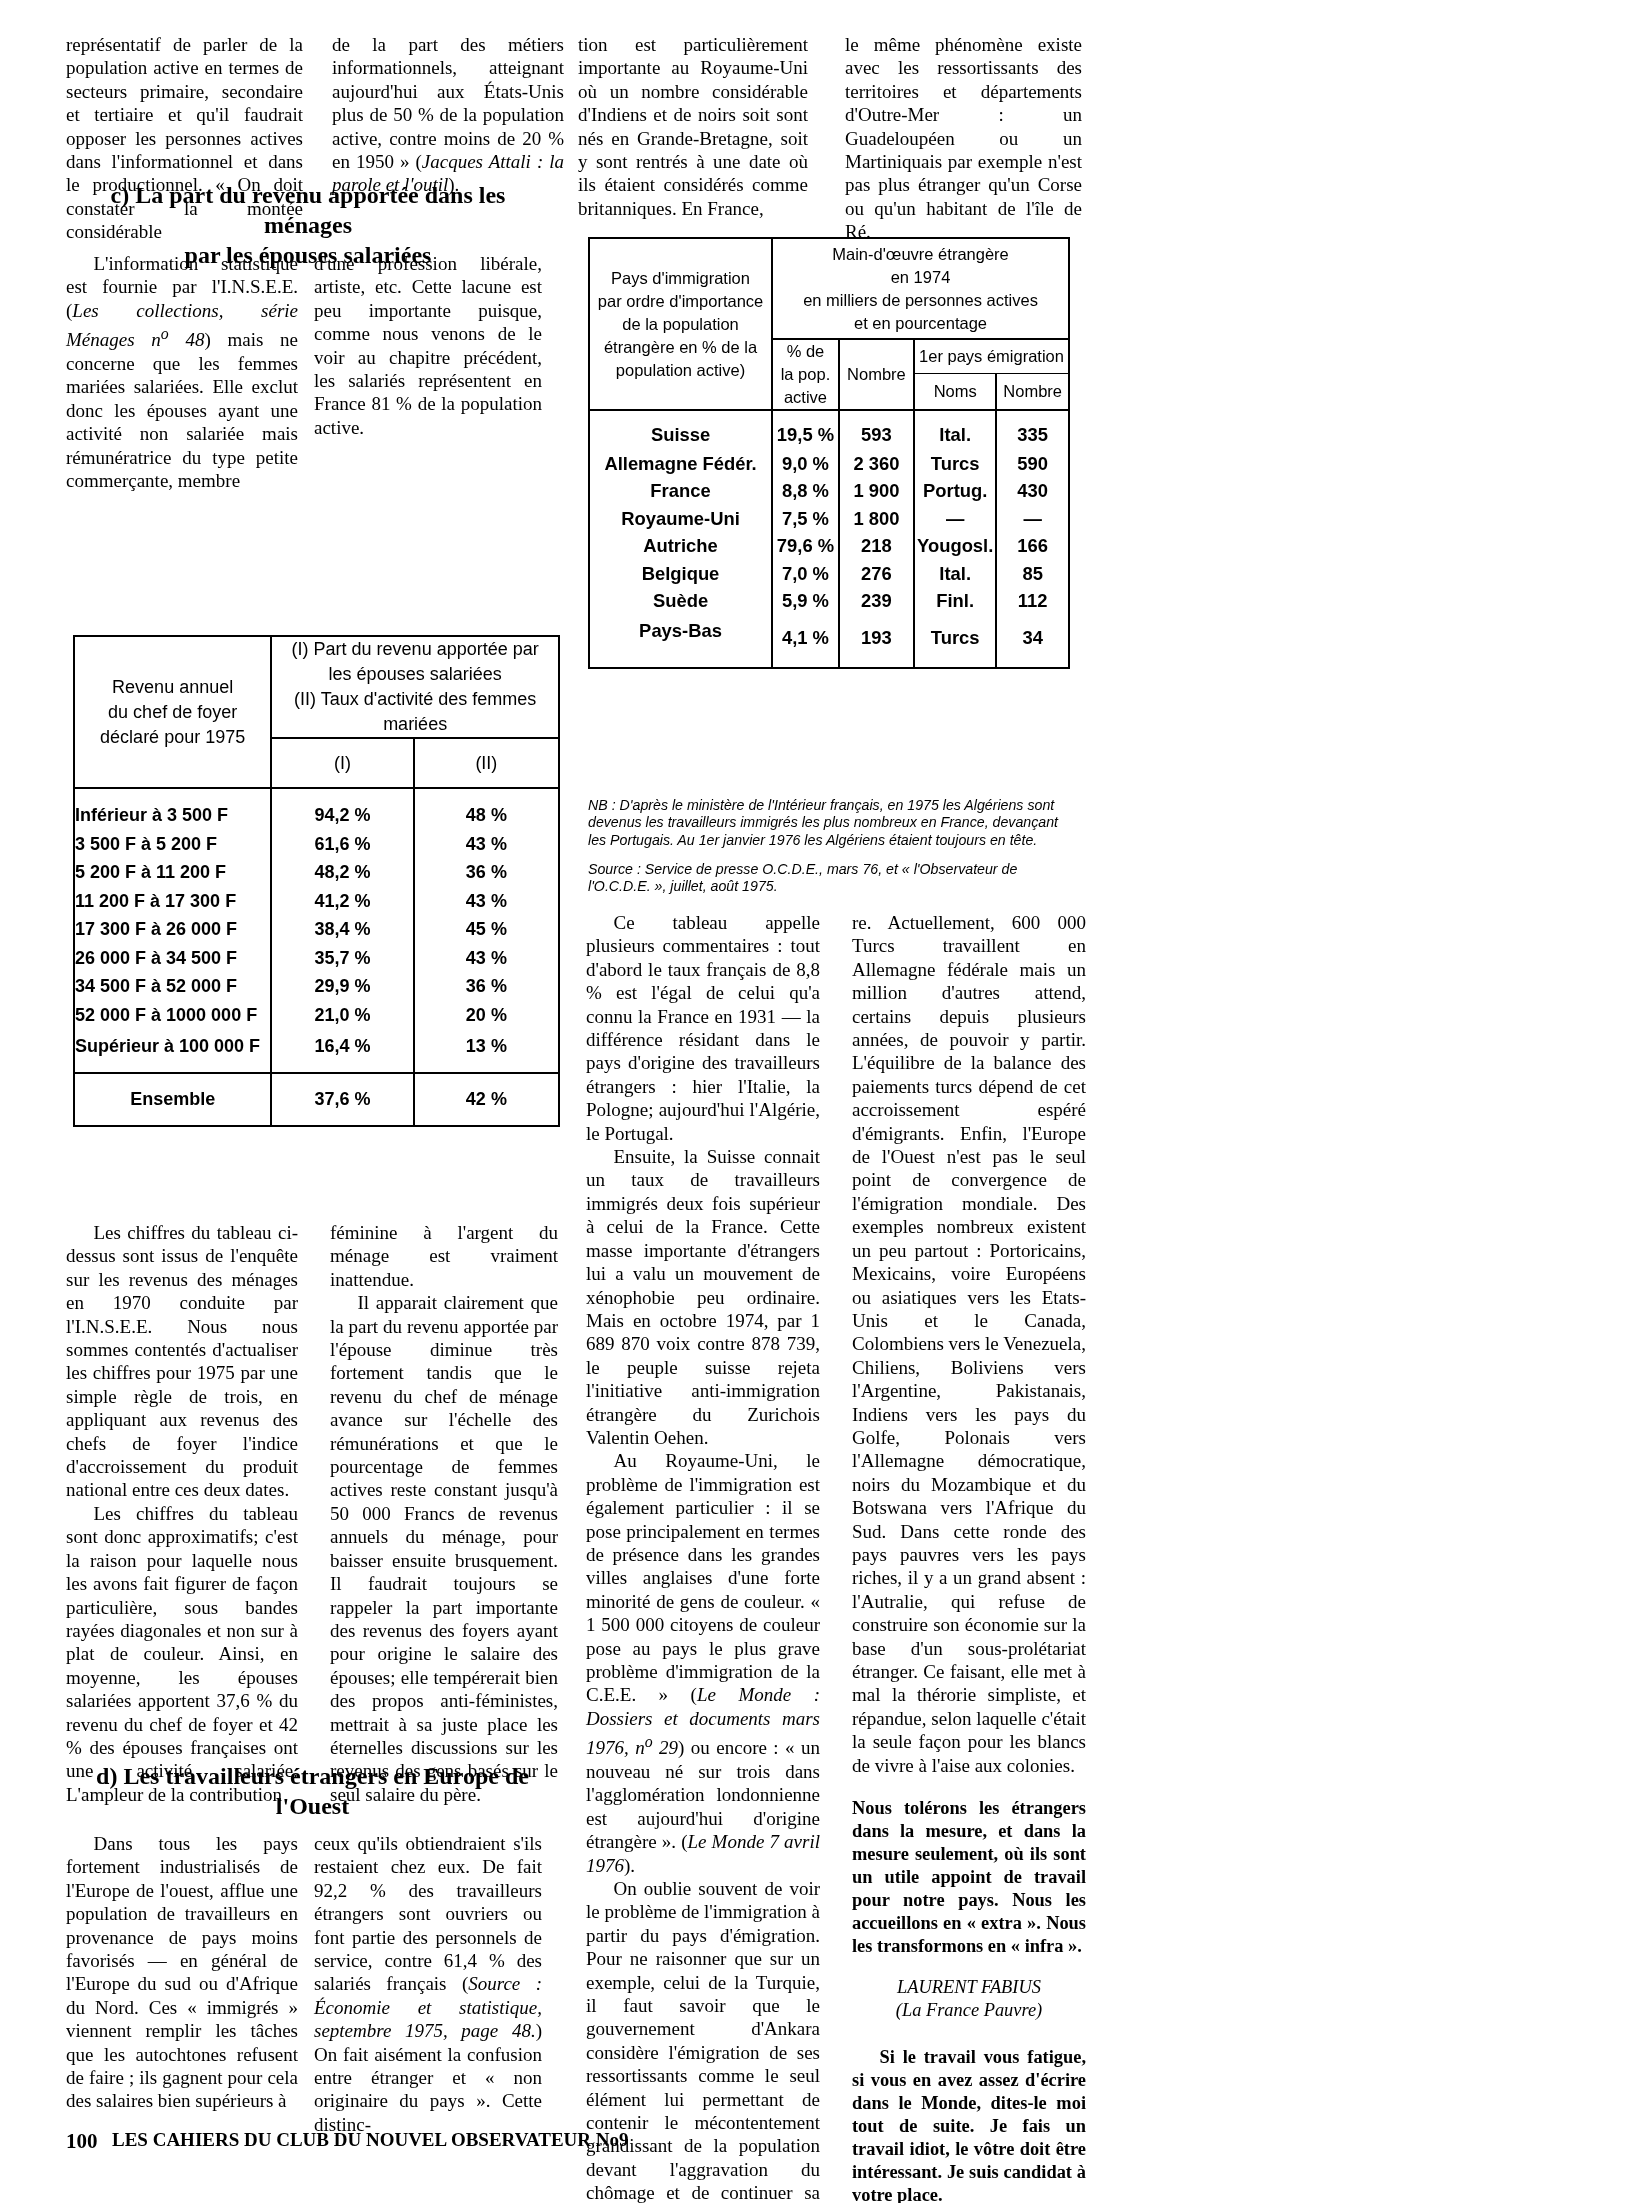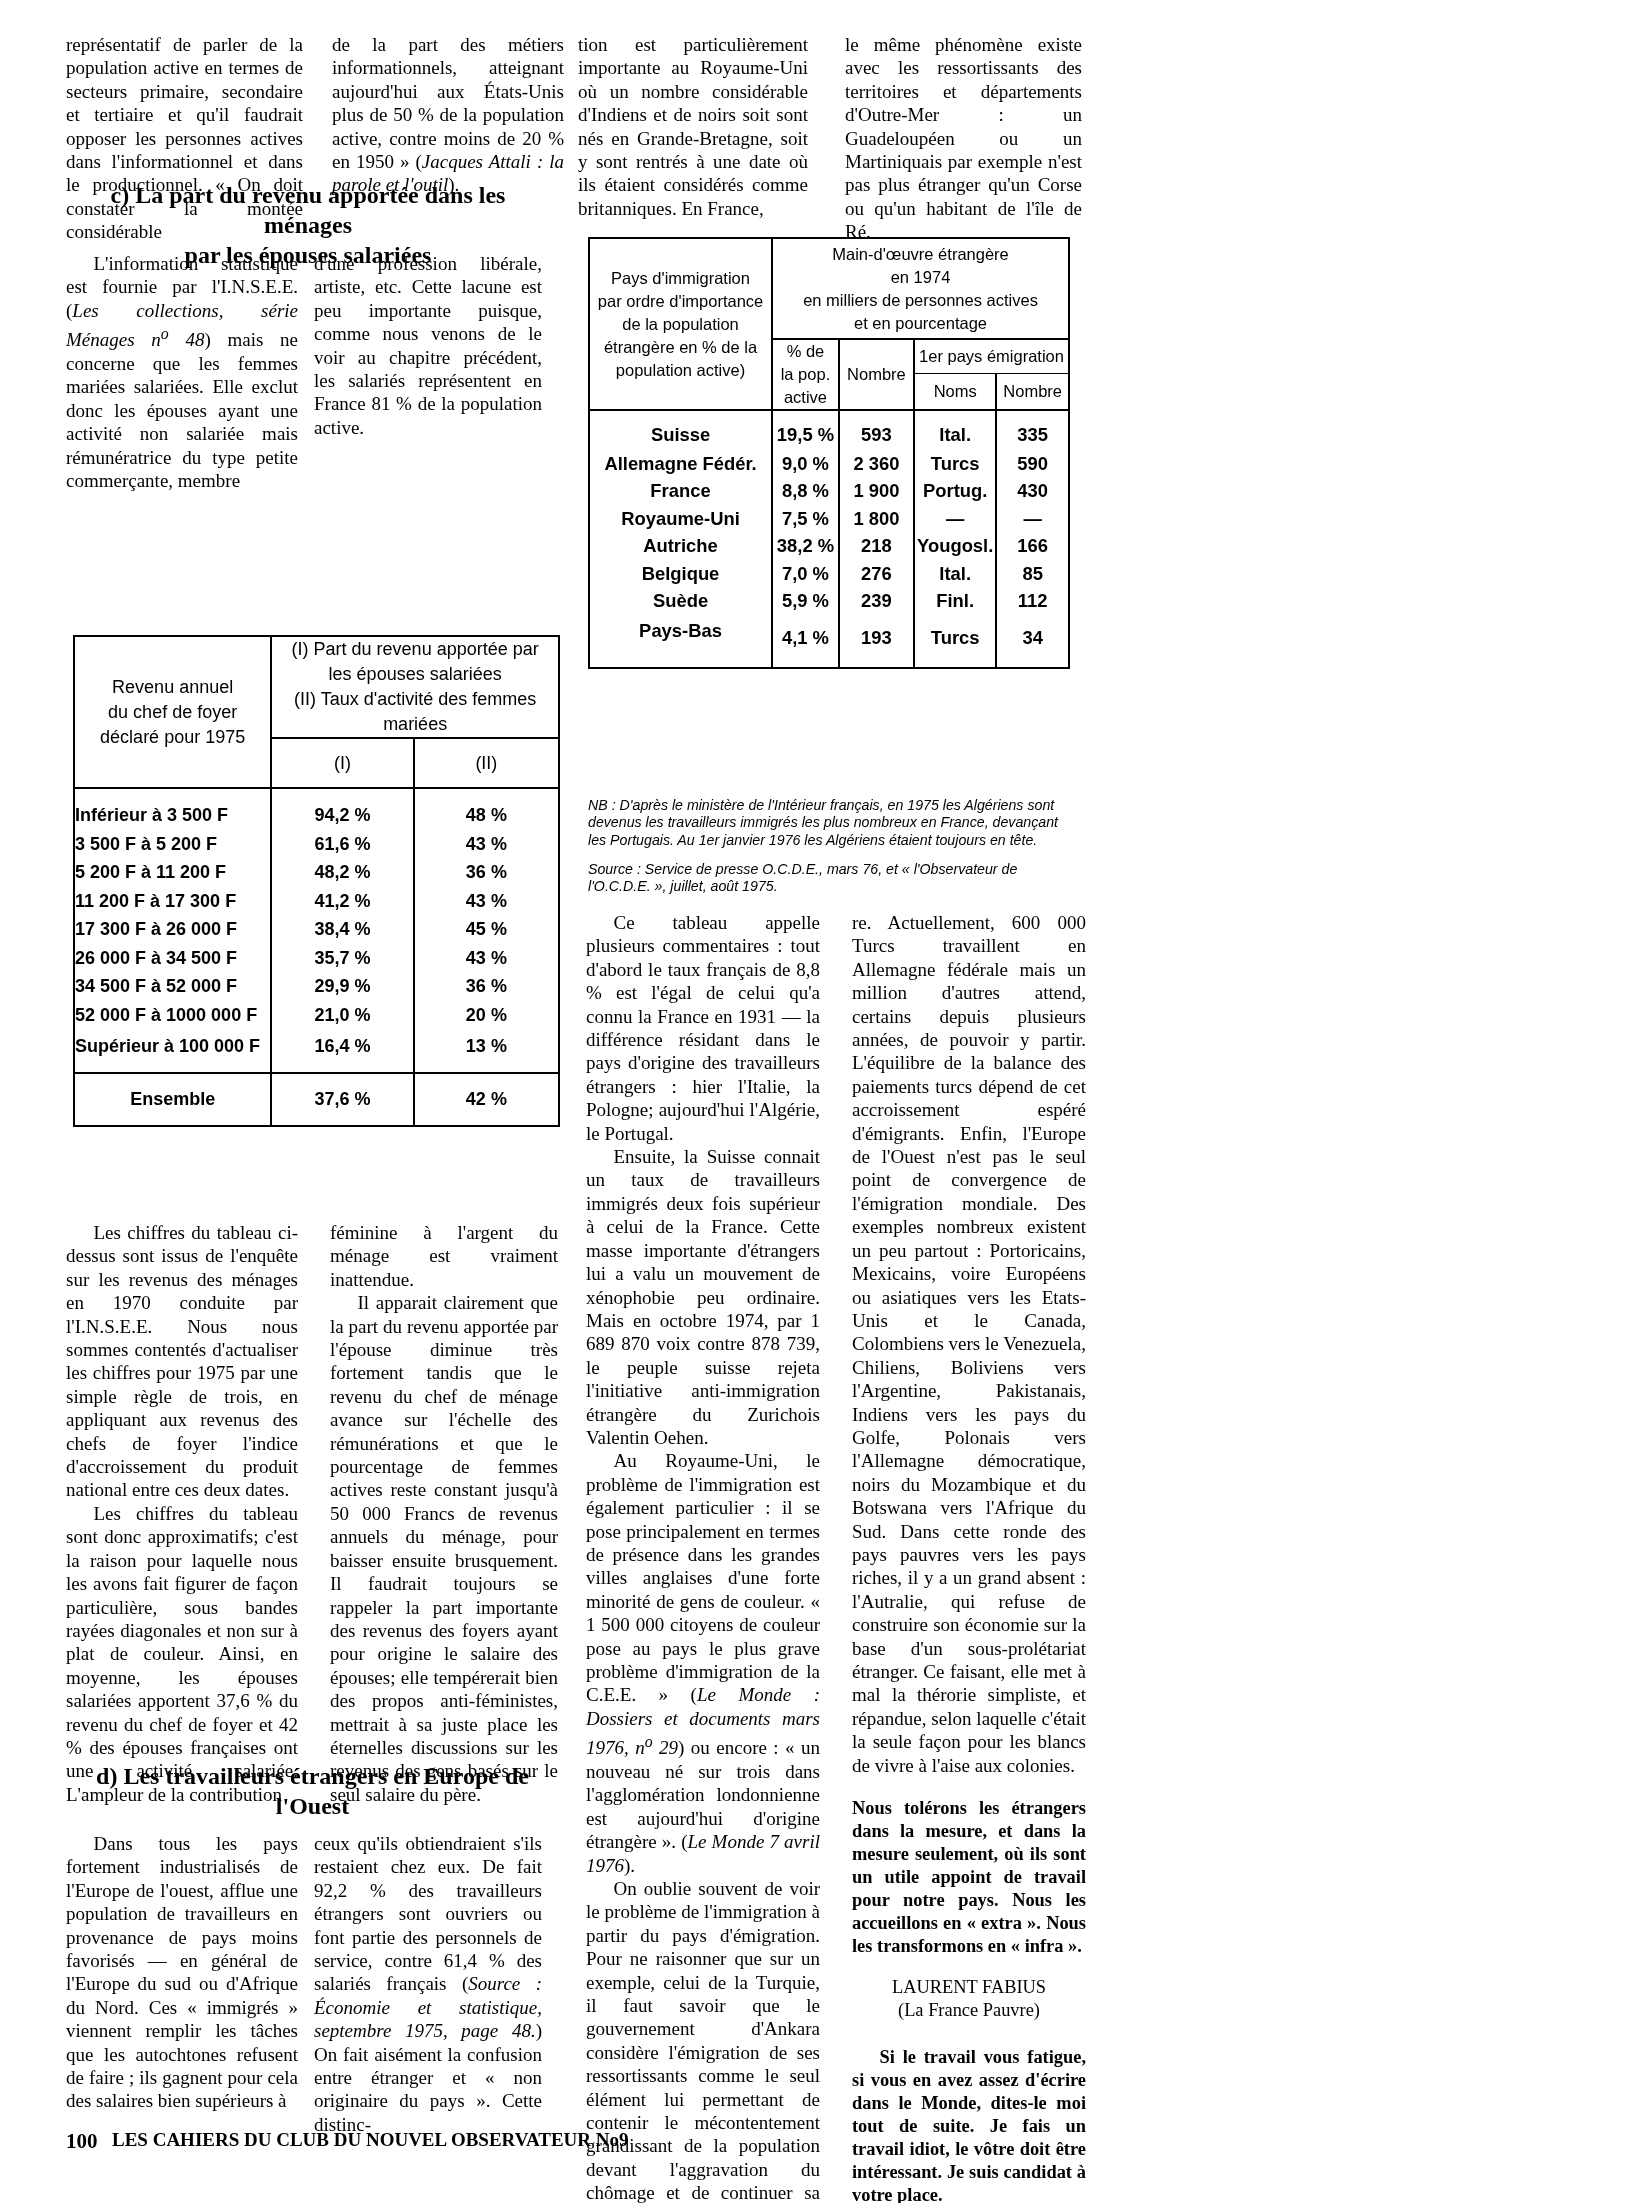--- a/index.html
+++ b/index.html
@@ -38,21 +38,21 @@
   .tbl2{position:absolute;border:2.2px solid #000;font-family:"Liberation Sans",sans-serif;}
   .tbl2 td{padding:0;vertical-align:middle;text-align:center;}
   .t2head{font-size:16.5px;line-height:23px;font-weight:normal;}
   .t2country{font-weight:bold;font-size:18.4px;text-align:left;padding-left:13px;}
   .t2num{font-weight:bold;font-size:18.4px;text-align:center;}
 
   .footer{position:absolute;font-family:"Liberation Serif",serif;font-weight:bold;font-size:19px;}
   .pagenum{position:absolute;font-family:"Liberation Serif",serif;font-weight:bold;font-size:21px;}
 
   .quoteblock{font-family:"Liberation Serif",serif;font-weight:bold;font-size:18.4px;line-height:23px;text-align:justify;}
-  .sigline{font-family:"Liberation Serif",serif;font-size:18.4px;text-align:center;line-height:23px;}
+  .sigline{font-family:"Liberation Serif",serif;font-style:italic;font-size:18.4px;text-align:center;line-height:23px;}
 </style>
 </head>
 <body>
 
 <div class="page">
 
   <div class="colwrap" style="left:66px;top:33px;width:1513px;height:133px;">
     <div class="col" style="left:0px;width:237px;">
       <p class="body serif">représentatif de parler de la population active en termes de secteurs primaire, secondaire et tertiaire et qu'il faudrait opposer les personnes actives dans l'informationnel et dans le productionnel. « On doit constater la montée considérable</p>
     </div>
@@ -233,21 +233,21 @@
     </tr>
     <tr>
       <td class="t2country" style="height:27.5px;">Royaume-Uni</td>
       <td class="t2num vline">7,5 %</td>
       <td class="t2num vline">1 800</td>
       <td class="t2num vline">—</td>
       <td class="t2num vline">—</td>
     </tr>
     <tr>
       <td class="t2country" style="height:27.5px;">Autriche</td>
-      <td class="t2num vline">38,2 %</td>
+      <td class="t2num vline">79,6 %</td>
       <td class="t2num vline">218</td>
       <td class="t2num vline">Yougosl.</td>
       <td class="t2num vline">166</td>
     </tr>
     <tr>
       <td class="t2country" style="height:27.5px;">Belgique</td>
       <td class="t2num vline">7,0 %</td>
       <td class="t2num vline">276</td>
       <td class="t2num vline">Ital.</td>
       <td class="t2num vline">85</td>

